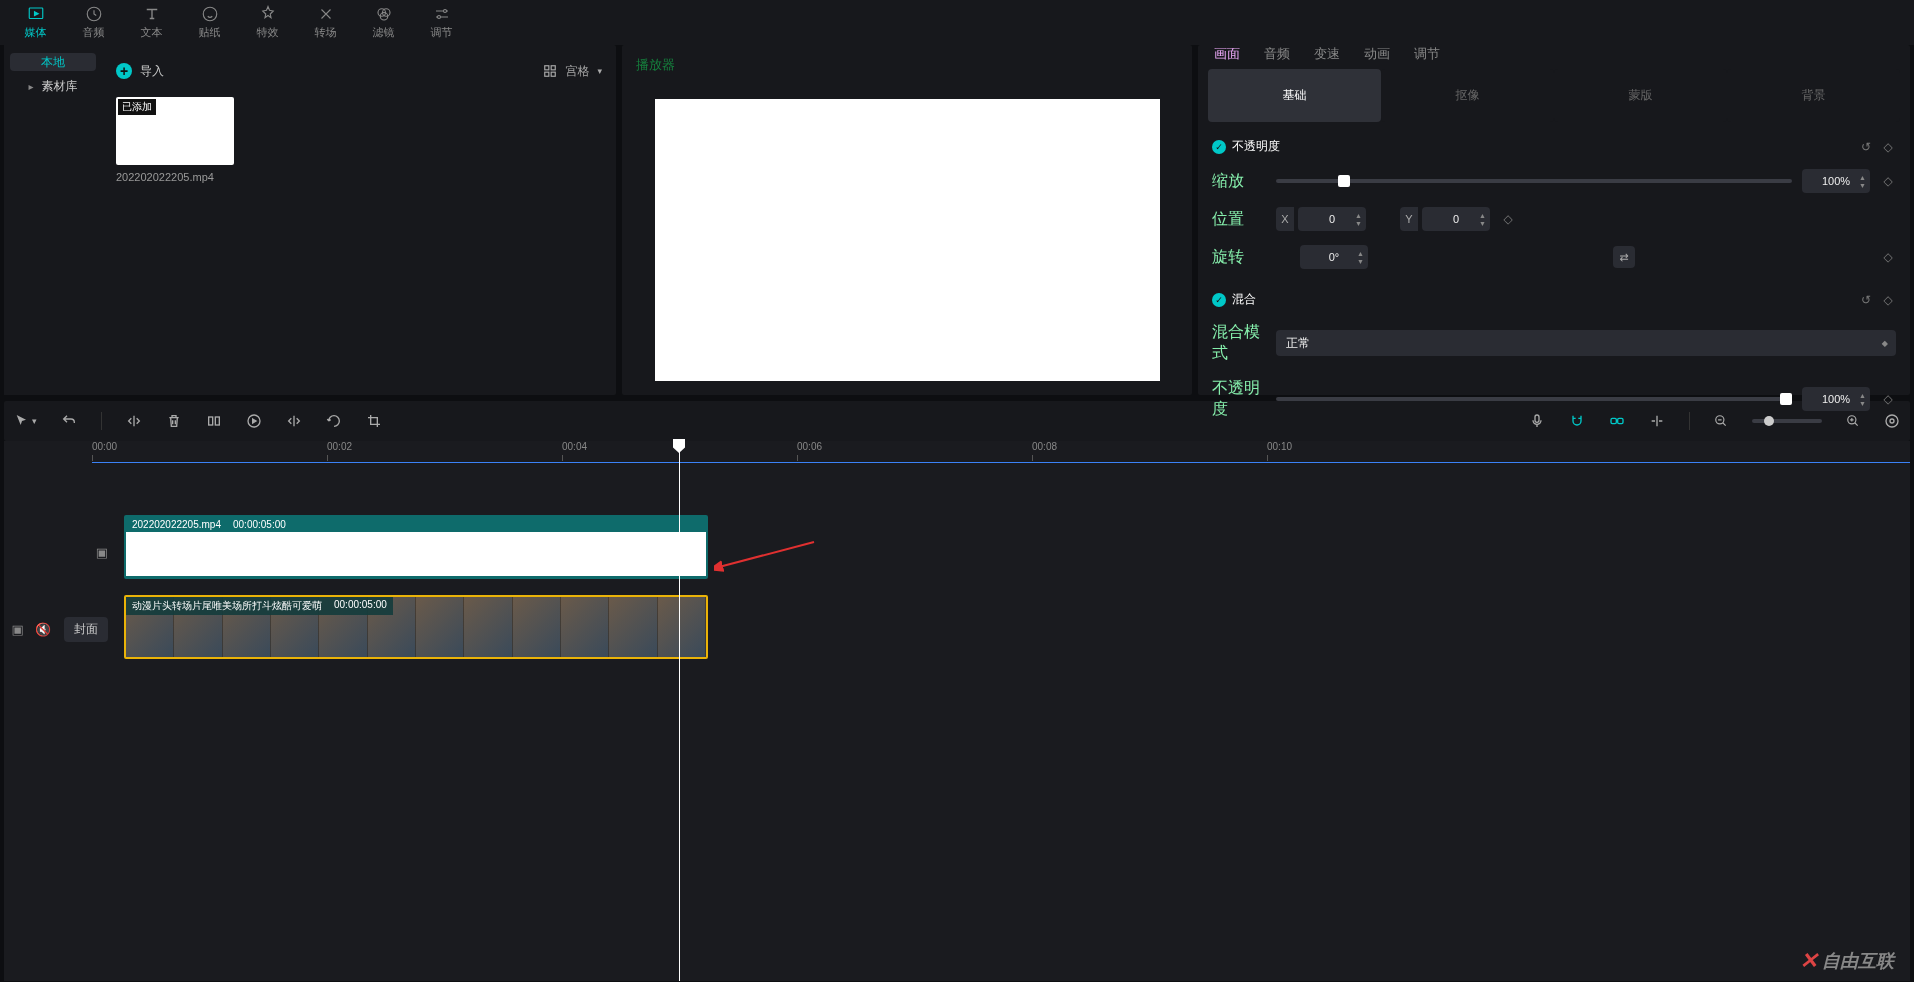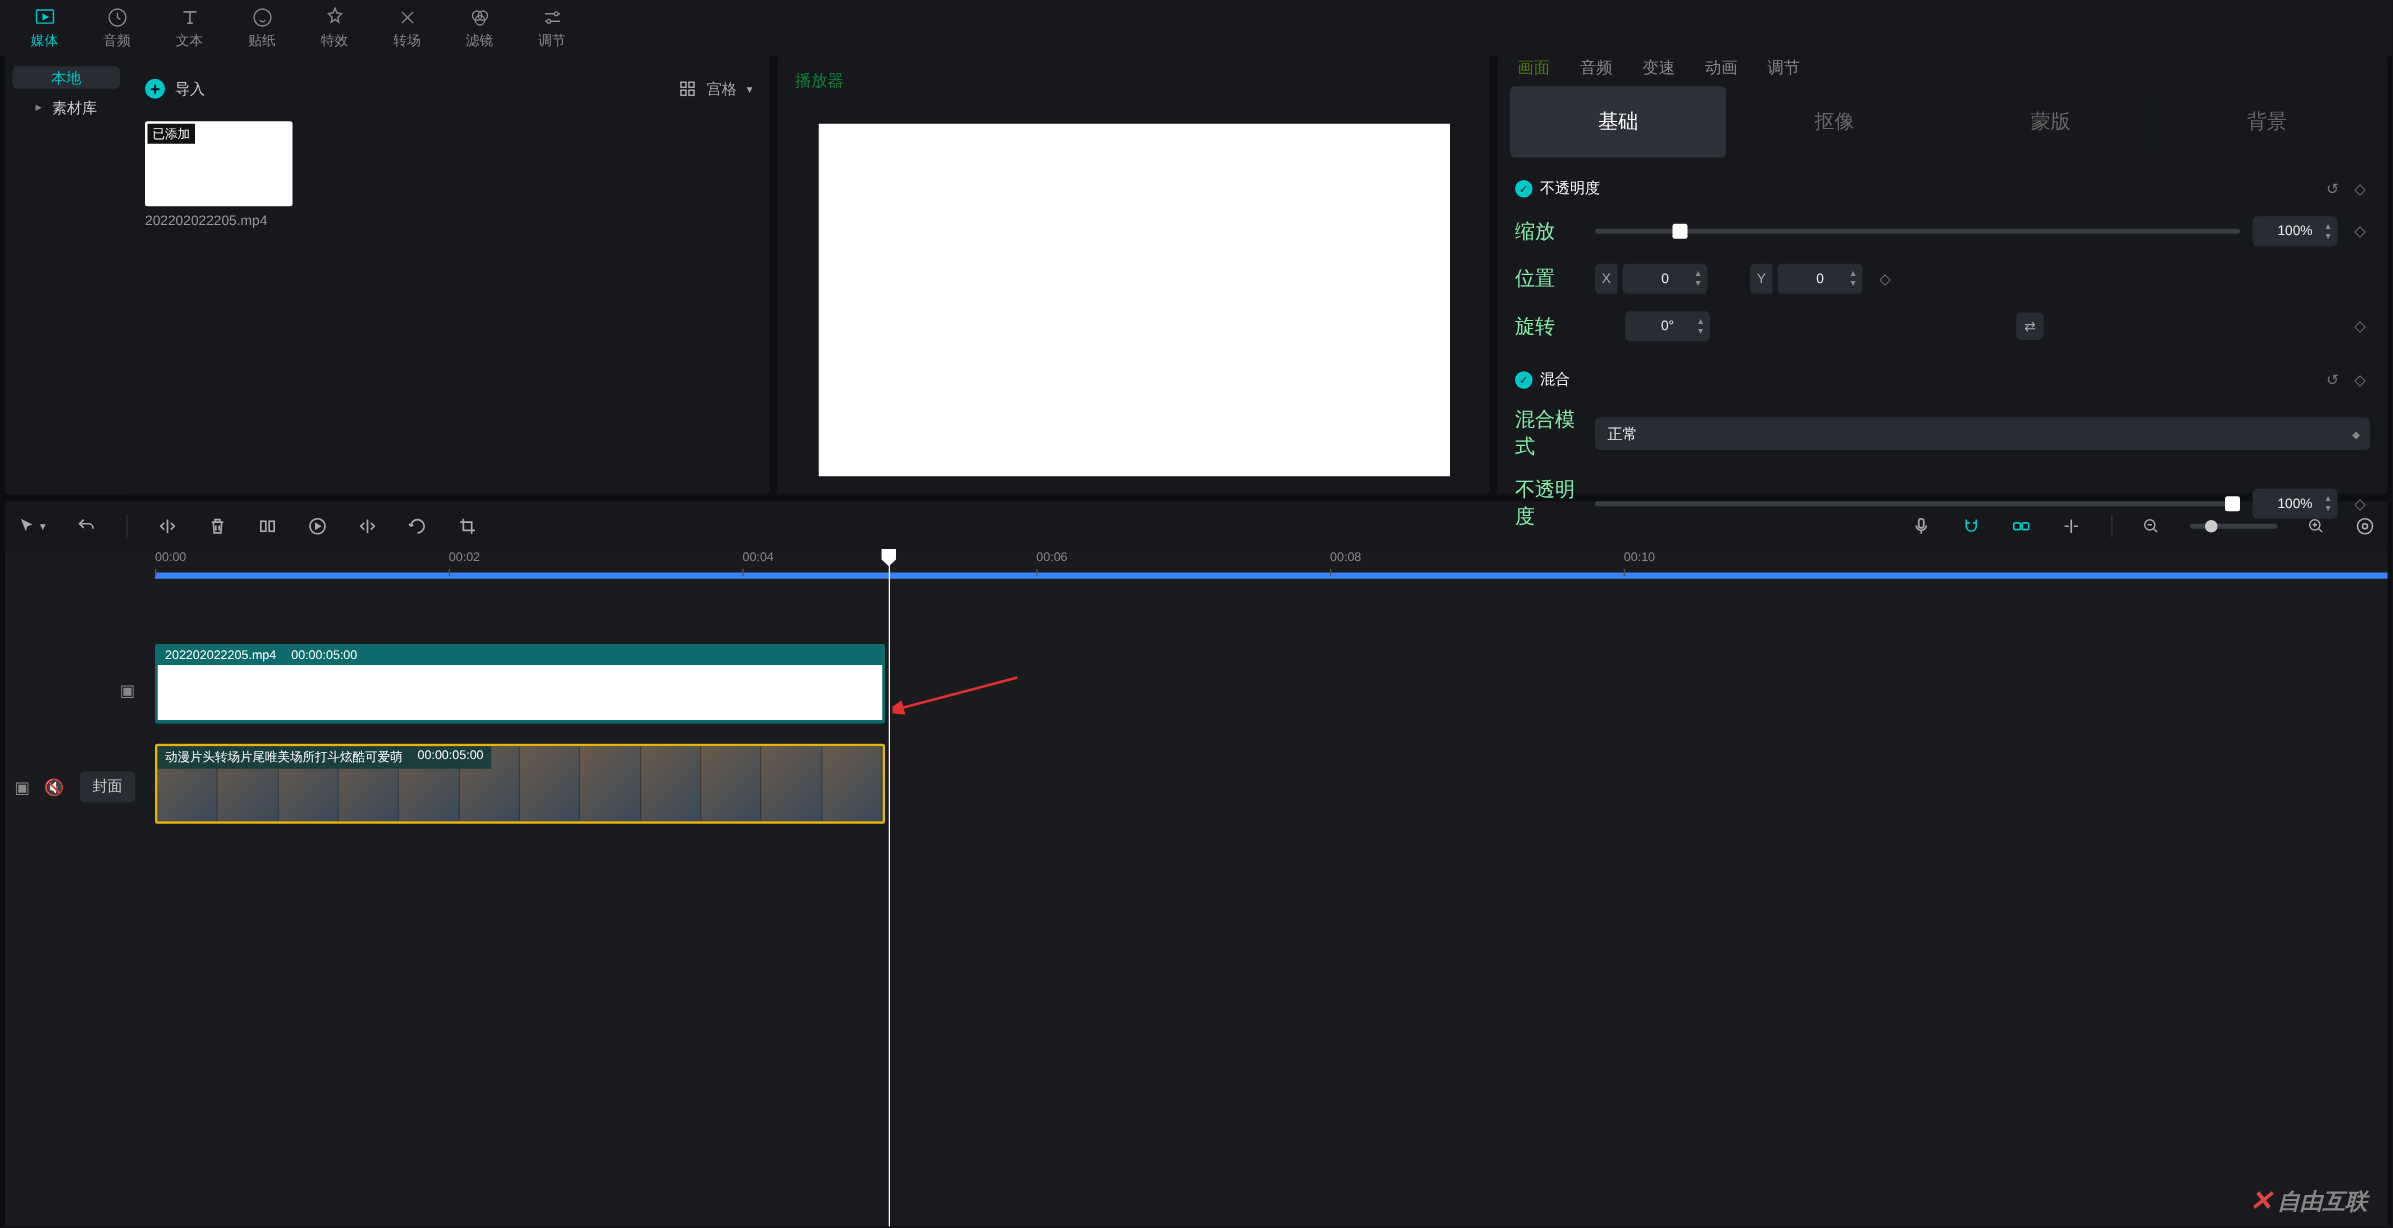--- a/index.html
+++ b/index.html
@@ -44,23 +44,23 @@
 .player-time .dur { color: #ccc; }
 .player-spacer { flex: 1; }
 .play-btn { color: #ccc; cursor: pointer; font-size: 14px; }
 .player-right-btn { border: 1px solid #555; padding: 2px 8px; font-size: 11px; color: #ccc; border-radius: 2px; cursor: pointer; }
 .fullscreen-btn { color: #ccc; cursor: pointer; }
 
 
 .props-panel { flex: 1; background: #17181c; display: flex; flex-direction: column; border-radius: 2px; min-width: 0; }
 .props-tabs { height: 40px; display: flex; align-items: center; gap: 24px; padding: 0 16px; }
 .props-tab { color: #888; cursor: pointer; font-size: 13px; }
-.props-tab.active { color: #4d7c0f; }
+.props-tab.active { color: #f0abfc; }
 .props-subtabs { display: flex; padding: 6px 10px; gap: 0; }
-.sub-tab { flex: 1; text-align: center; padding: 18px 0; background: #17181c; color: #666; font-size: 16px; cursor: pointer; border-radius: 4px; }
+.sub-tab { flex: 1; text-align: center; padding: 18px 0; background: #17181c; color: #666; font-size: 12px; cursor: pointer; border-radius: 4px; }
 .sub-tab.active { background: #2f3138; color: #fff; }
 .props-body { padding: 10px 14px; display: flex; flex-direction: column; gap: 14px; }
 .section-head { display: flex; align-items: center; gap: 6px; font-size: 12px; color: #fff; }
 .section-head .chk { width: 14px; height: 14px; background: #00c8c8; border-radius: 50%; display: flex; align-items: center; justify-content: center; color: #111; font-size: 9px; }
 .section-head .spacer { flex: 1; }
 .reset-icon, .kf-icon { color: #777; cursor: pointer; width: 16px; text-align: center; }
 .prop-row { display: flex; align-items: center; gap: 10px; }
 .prop-label { width: 54px; color: #86efac; font-size: 16px; }
 .slider { flex: 1; height: 4px; background: #3a3c44; position: relative; border-radius: 2px; }
 .slider .thumb { position: absolute; top: -4px; width: 12px; height: 12px; background: #fff; border-radius: 2px; }
@@ -75,21 +75,21 @@
 .timeline-toolbar { height: 40px; background: #17181c; margin: 6px 4px 0 4px; display: flex; align-items: center; padding: 0 10px; gap: 24px; border-radius: 2px; }
 .tl-tool { color: #aaa; cursor: pointer; display: flex; align-items: center; }
 .tl-tool.active { color: #00c8c8; }
 .tl-spacer { flex: 1; }
 .tl-divider { width: 1px; height: 18px; background: #333; }
 .zoom-slider { width: 70px; height: 4px; background: #3a3c44; position: relative; border-radius: 2px; }
 .zoom-slider .zthumb { position: absolute; left: 12px; top: -3px; width: 10px; height: 10px; background: #ccc; border-radius: 50%; }
 
 
 .timeline { margin: 0 4px; background: #1a1b1f; height: 540px; position: relative; }
-.ruler { height: 22px; position: relative; margin-left: 120px; border-bottom: 5px solid #3b82f6; }
+.ruler { height: 22px; position: relative; margin-left: 88px; border-bottom: 1px solid #3b82f6; }
 .ruler-tick { position: absolute; top: 0; font-size: 10px; color: #888; }
 .ruler-tick::before { content: ""; position: absolute; left: 0; top: 14px; width: 1px; height: 6px; background: #555; }
 .playhead { position: absolute; top: 0; width: 1px; height: 540px; background: #fff; z-index: 10; }
 .playhead::before { content: ""; position: absolute; top: -2px; left: -6px; width: 12px; height: 14px; background: #fff; clip-path: polygon(0 0, 100% 0, 100% 60%, 50% 100%, 0 60%); }
 .track-area { display: flex; }
 .track-heads { width: 120px; display: flex; flex-direction: column; }
 .track-head { height: 74px; display: flex; align-items: center; justify-content: flex-end; gap: 12px; padding-right: 16px; color: #888; }
 .track-head.spacer-head { height: 52px; }
 .cover-btn { background: #2a2c33; padding: 4px 10px; border-radius: 4px; font-size: 12px; color: #ccc; cursor: pointer; }
 .track-icon { font-size: 13px; cursor: pointer; }

